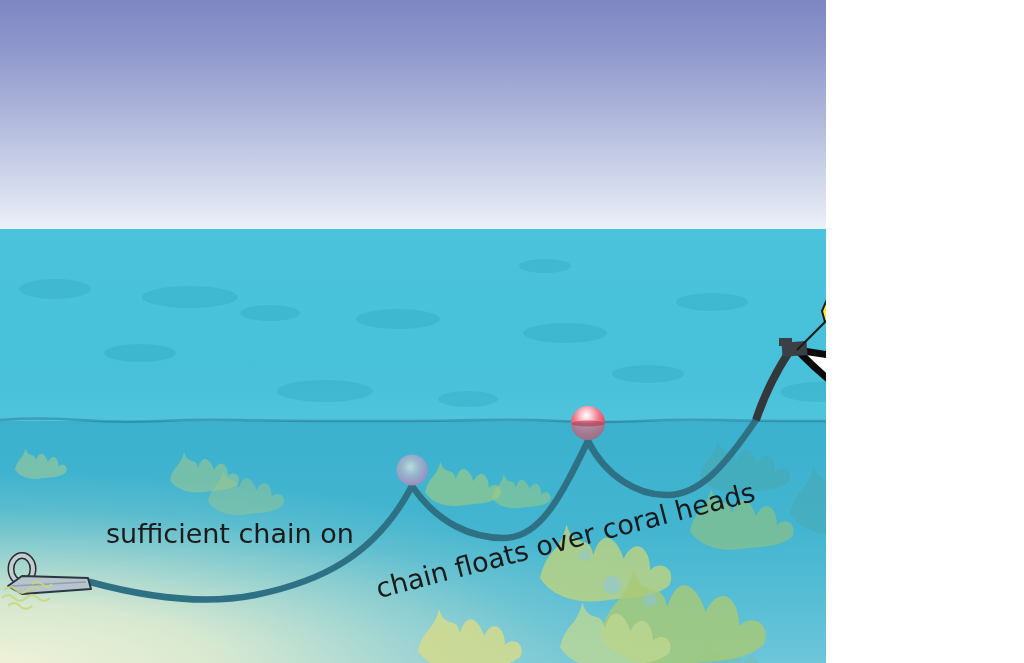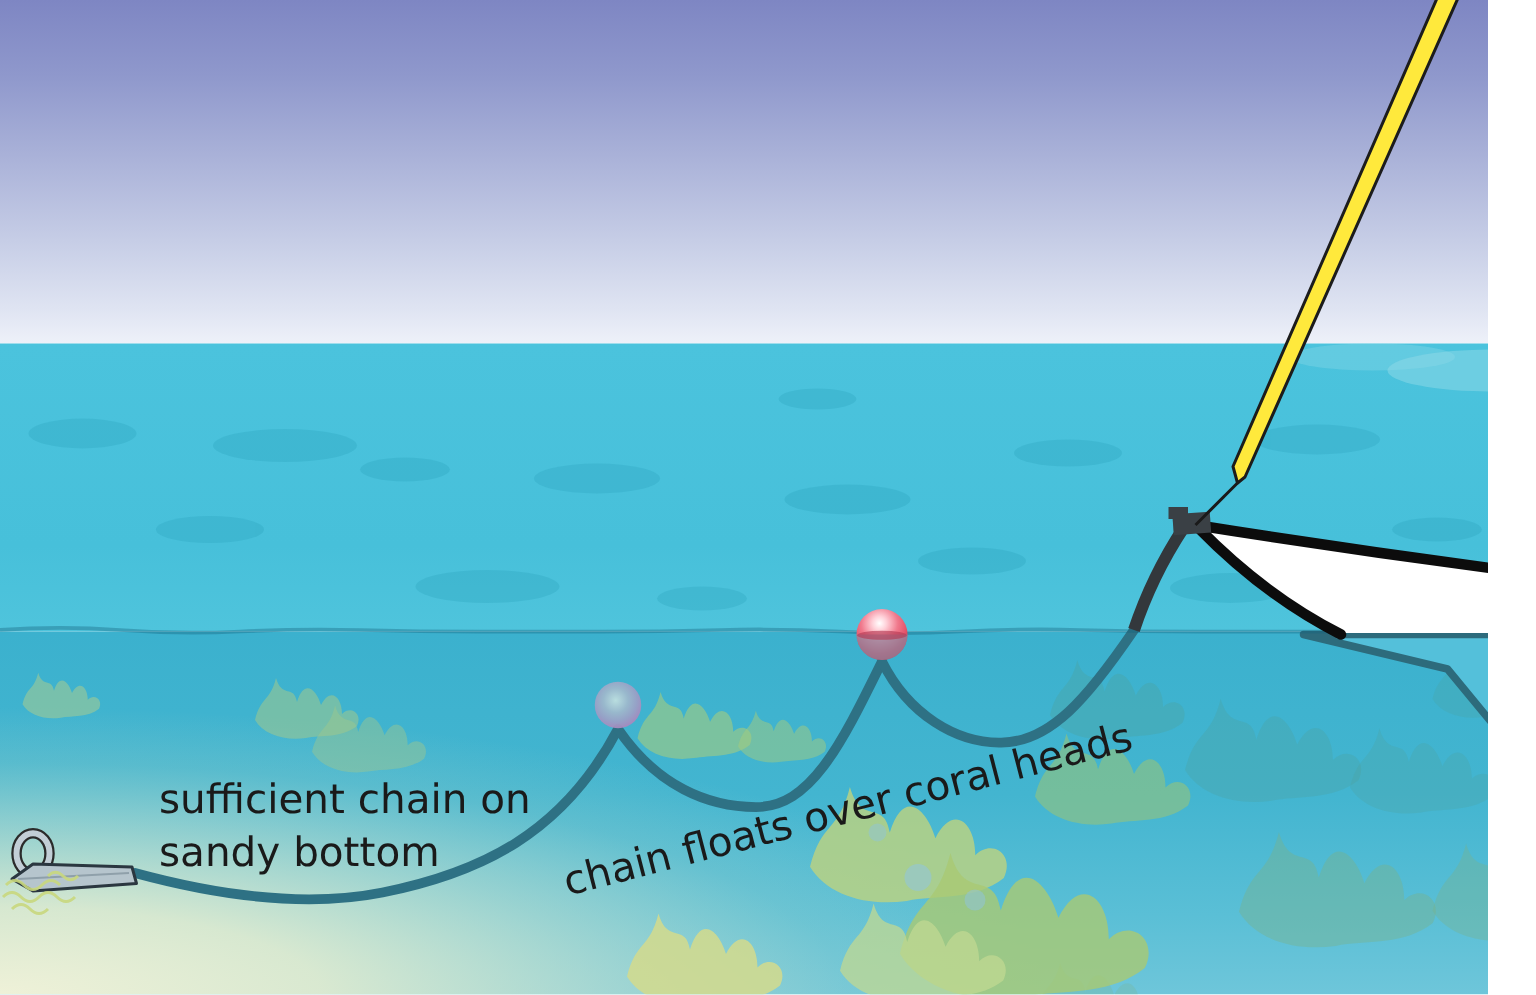--- a/index.html
+++ b/index.html
@@ -1,17 +1,17 @@
 <!DOCTYPE html>
 <html><head>
 <meta charset="utf-8">
 <style>
   html,body{margin:0;padding:0;background:#fff;}
   .scene{
-    position:relative;width:992px;height:663px;overflow:hidden;
+    position:relative;width:826px;height:663px;overflow:hidden;
     font-family:"DejaVu Sans","Liberation Sans",sans-serif;
   }
   .sky{
     position:absolute;left:0;top:0;width:1024px;height:229px;
     background:linear-gradient(to bottom,
       #7e86c3 0%, #8f98cc 22%, #a9b1d8 45%, #c6cde6 70%, #dfe4f2 90%, #eef1f9 100%);
   }
   .sea{
     position:absolute;left:0;top:229px;width:1024px;height:192px;
     background:linear-gradient(to bottom, #4bc3dd 0%, #47c0da 70%, #4fc4dc 100%);
@@ -157,19 +157,18 @@
     </g>
 
     <g>
       <path d="M827,320 L797,350" stroke="#1a1a1a" stroke-width="2" fill="none"></path>
       <polygon points="961,-8 975,-8 830,318 825,322 822,311" fill="#ffe93c" stroke="#1c1c1c" stroke-width="2" stroke-linejoin="round"></polygon>
     </g>
   </svg>
 
   <div class="label label-chain-sand">
     <span style="display:block">sufficient chain on</span>
-    <span style="display:block">sandy bottom</span>
   </div>
 
   <div class="label label-floats">chain floats over coral heads</div>
 
 
 </div>
 
 </body></html>

